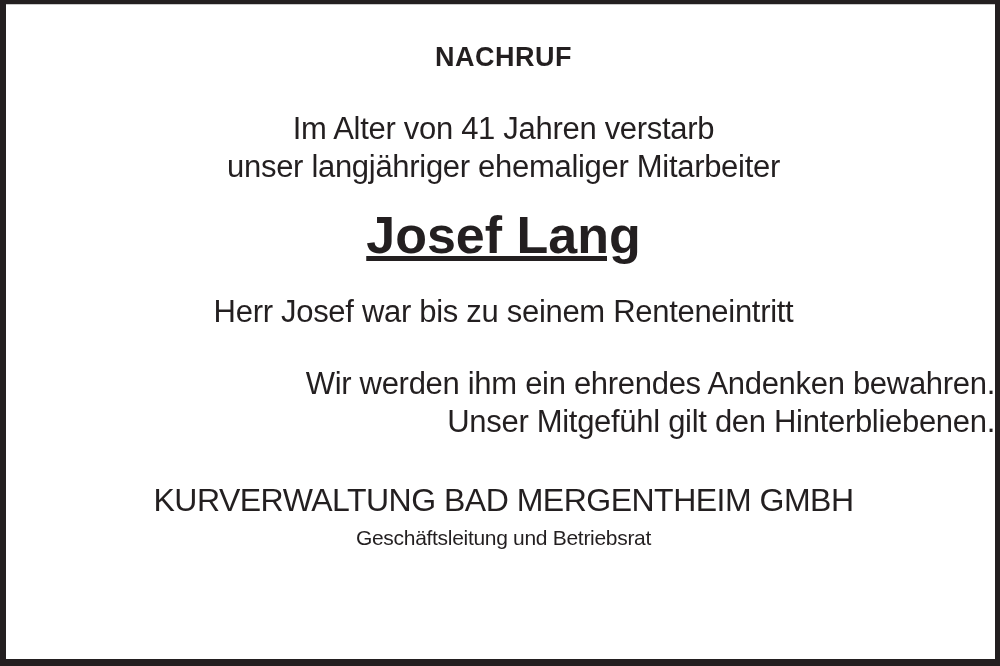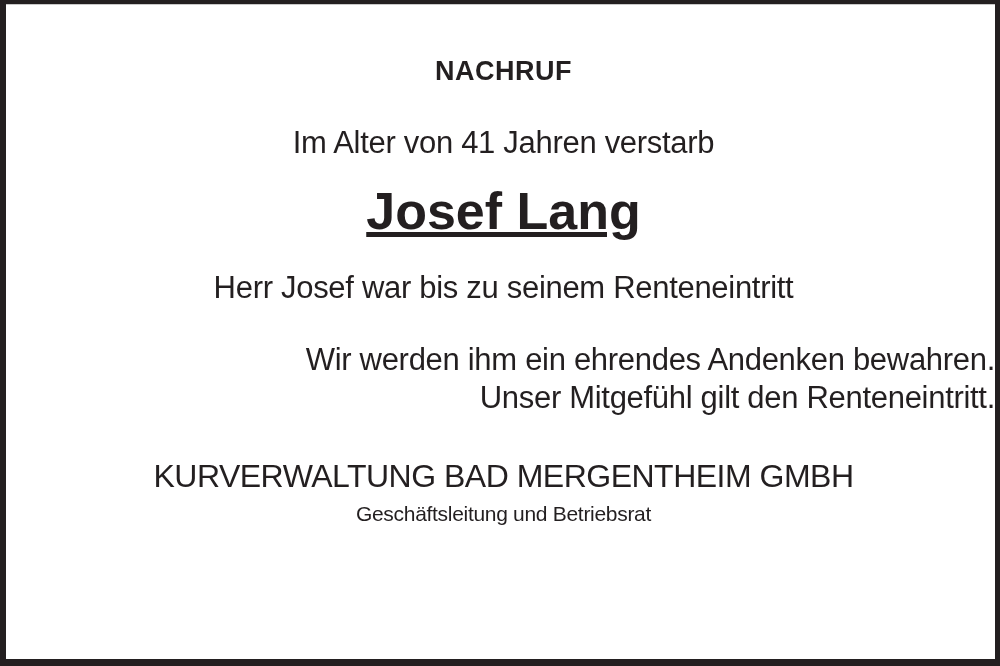--- a/index.html
+++ b/index.html
@@ -15,21 +15,21 @@
     border-style: solid;
     border-color: #231f20;
     border-width: 4px 5px 7px 6px;
     box-shadow: inset 0 1px 0 #c9c9c9;
     overflow: hidden;
     font-family: "Liberation Sans", sans-serif;
     color: #231f20;
     text-align: center;
   }
   .inner {
-    padding-top: 52px;
+    padding-top: 38px;
     margin-left: 6px;
   }
   .notice-title {
     font-size: 27px;
     font-weight: bold;
     letter-spacing: 0.5px;
     line-height: 30px;
     margin: 0 0 38px 0;
   }
   .para {
@@ -65,31 +65,32 @@
 </head>
 <body>
 
 <div class="obituary-frame">
   <div class="inner">
 
     <h1 class="notice-title">NACHRUF</h1>
 
     <p class="para">
       <span class="line">Im Alter von 41 Jahren verstarb</span>
+      <span class="line">unser langjähriger ehemaliger Mitarbeiter</span>
     </p>
 
     <h2 class="deceased-name">Josef Lang</h2>
 
     <p class="para para-body-1">
       <span class="line">Herr Josef war bis zu seinem Renteneintritt</span>
     </p>
 
     <p class="para para-body-2">
       <span class="line">Wir werden ihm ein ehrendes Andenken bewahren.</span>
-      <span class="line">Unser Mitgefühl gilt den Renteneintritt.</span>
+      <span class="line">Unser Mitgefühl gilt den Hinterbliebenen.</span>
     </p>
 
     <p class="para signature">
       <span class="line signature-company">KURVERWALTUNG BAD MERGENTHEIM GMBH</span>
       <span class="line signature-roles">Geschäftsleitung und Betriebsrat</span>
     </p>
 
   </div>
 </div>
 

